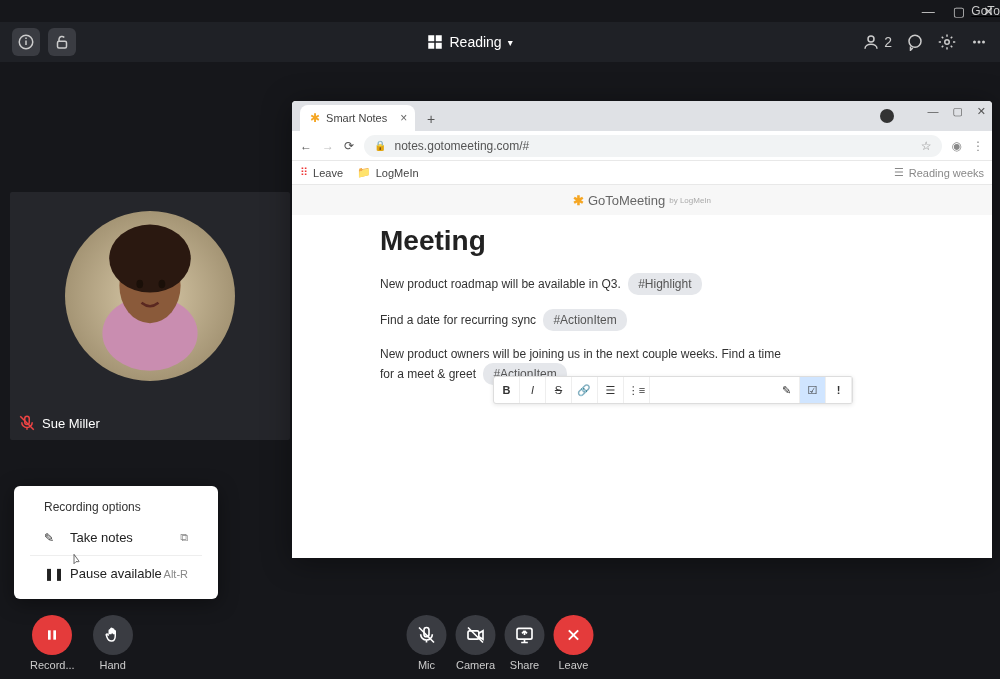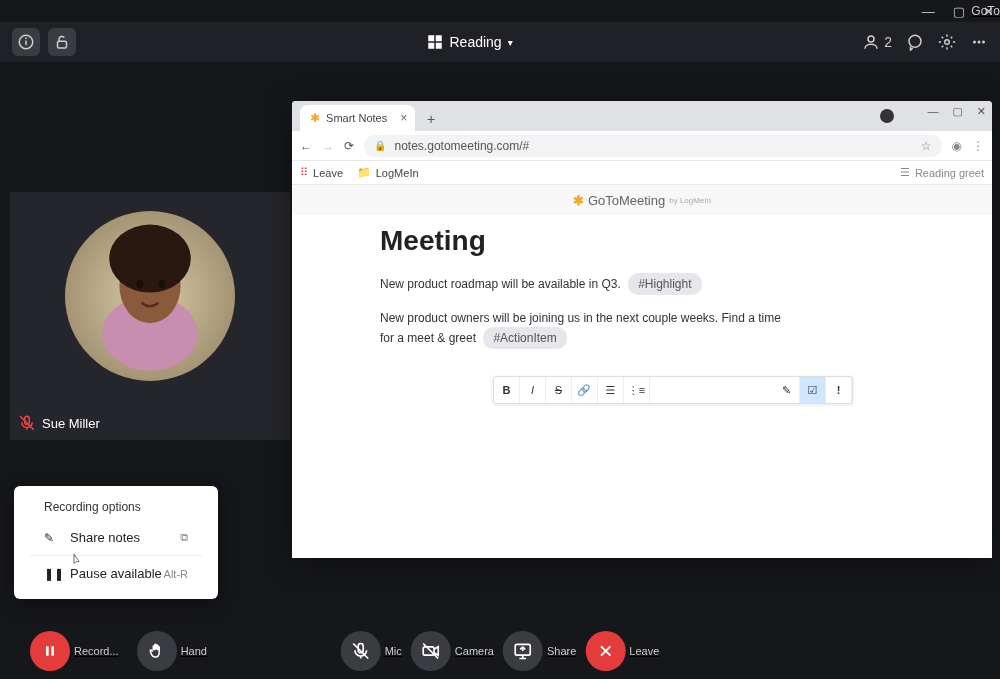--- a/index.html
+++ b/index.html
@@ -36,21 +36,21 @@
 .popup-item { display: flex; align-items: center; padding: 8px 14px; font-size: 13px; color: #222; cursor: pointer; position: relative; }
 .popup-item .p-icon { width: 16px; margin-right: 10px; font-size: 12px; }
 .popup-item .p-right { position: absolute; right: 14px; font-size: 11px; color: #888; }
 .popup hr { border: none; border-top: 1px solid #eee; margin: 2px 0; }
 .cursor-img { position: absolute; left: 68px; bottom: 110px; width: 16px; height: 16px; }
 
 
 .bottom-bar { position: absolute; bottom: 0; left: 0; right: 0; height: 78px; display: flex; align-items: center; }
 .controls-left { position: absolute; left: 30px; bottom: 8px; display: flex; gap: 18px; }
 .controls-center { position: absolute; left: 50%; transform: translateX(-50%); bottom: 8px; display: flex; gap: 9px; align-items: flex-end; }
-.ctrl-btn { display: flex; flex-direction: row; align-items: center; gap: 4px; cursor: pointer; text-decoration: underline; }
+.ctrl-btn { display: flex; flex-direction: column; align-items: center; gap: 4px; cursor: pointer; }
 .ctrl-circle { width: 40px; height: 40px; border-radius: 50%; background: #3a3c42; display: flex; align-items: center; justify-content: center; color: #fff; }
 .ctrl-circle.red { background: #e43b3b; }
 .ctrl-label { font-size: 11px; color: #ccc; }
 
 
 .browser-window { position: absolute; left: 292px; top: 101px; width: 700px; height: 457px; background: #fff; box-shadow: 0 4px 30px rgba(0,0,0,0.4); border-radius: 4px 4px 0 0; display: flex; flex-direction: column; overflow: hidden; }
 .browser-tabs { height: 30px; background: #dfe1e5; display: flex; align-items: flex-end; position: relative; }
 .tab { background: #fff; height: 26px; border-radius: 8px 8px 0 0; padding: 0 28px 0 10px; margin-left: 8px; display: flex; align-items: center; gap: 6px; font-size: 11px; color: #444; position: relative; }
 .tab-close { position: absolute; right: 8px; font-size: 12px; color: #666; cursor: pointer; }
 .newtab { width: 24px; text-align: center; color: #555; cursor: pointer; font-size: 14px; margin-left: 4px; margin-bottom: 4px; }
@@ -216,34 +216,38 @@
     <div class="bk-item">
       <span style="color:#e33">⠿</span>
       <span>Leave</span>
     </div>
     <div class="bk-item">
       <span style="color:#f6c244">📁</span>
       <span>LogMeIn</span>
     </div>
     <div class="reading-list bk-item">
       <span>☰</span>
-      <span>Reading greet</span>
+      <span>Reading weeks</span>
     </div>
   </div>
   <div class="page-content">
     <div class="page-header-strip">
       <span class="logo-asterisk">✱</span>
       <span>GoToMeeting</span>
       <span style="font-size:8px;color:#aaa">by LogMeIn</span>
     </div>
     <div class="notes-body">
       <div class="notes-title">Meeting</div>
       <div class="note-line">
         <span>New product roadmap will be available in Q3.</span>
         <span class="tag-pill">#Highlight</span>
+      </div>
+      <div class="note-line">
+        <span>Find a date for recurring sync</span>
+        <span class="tag-pill">#ActionItem</span>
       </div>
       <div class="note-line">
         <span>New product owners will be joining us in the next couple weeks. Find a time for a meet &amp; greet</span>
         <span class="tag-pill">#ActionItem</span>
       </div>
     </div>
   </div>
 </div>
 
 <div class="format-bar">
@@ -264,21 +268,21 @@
   <div class="fmt-btn active">☑</div>
   <div class="fmt-btn">
       <b>!</b>
     </div>
 </div>
 
 <div class="popup">
   <div class="popup-title">Recording options</div>
   <div class="popup-item">
     <span class="p-icon">✎</span>
-    <span>Share notes</span>
+    <span>Take notes</span>
     <span class="p-right">⧉</span>
   </div>
   <hr>
   <div class="popup-item">
     <span class="p-icon">❚❚</span>
     <span>Pause available</span>
     <span class="p-right">Alt-R</span>
   </div>
 </div>
 <svg class="cursor-img" viewBox="0 0 24 24" fill="#fff" stroke="#222" stroke-width="1">

